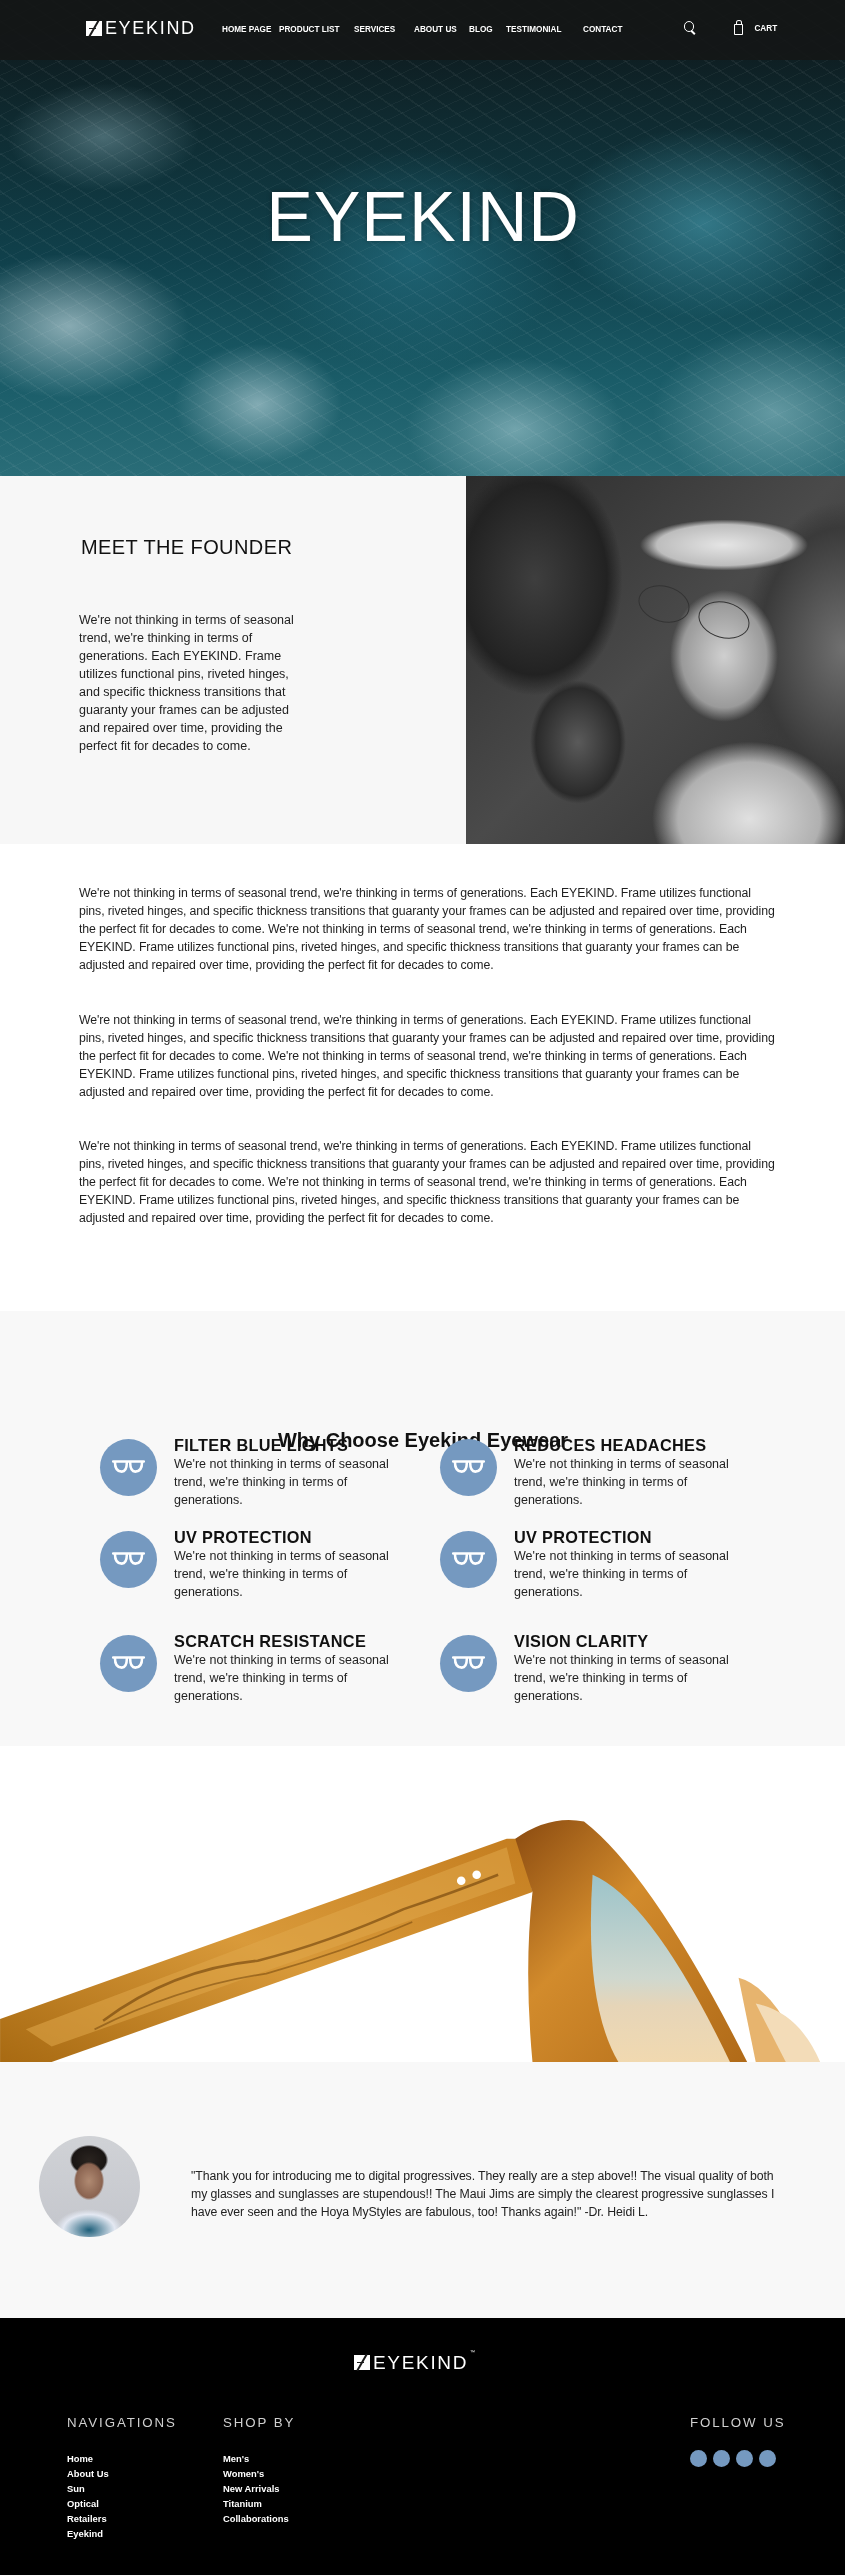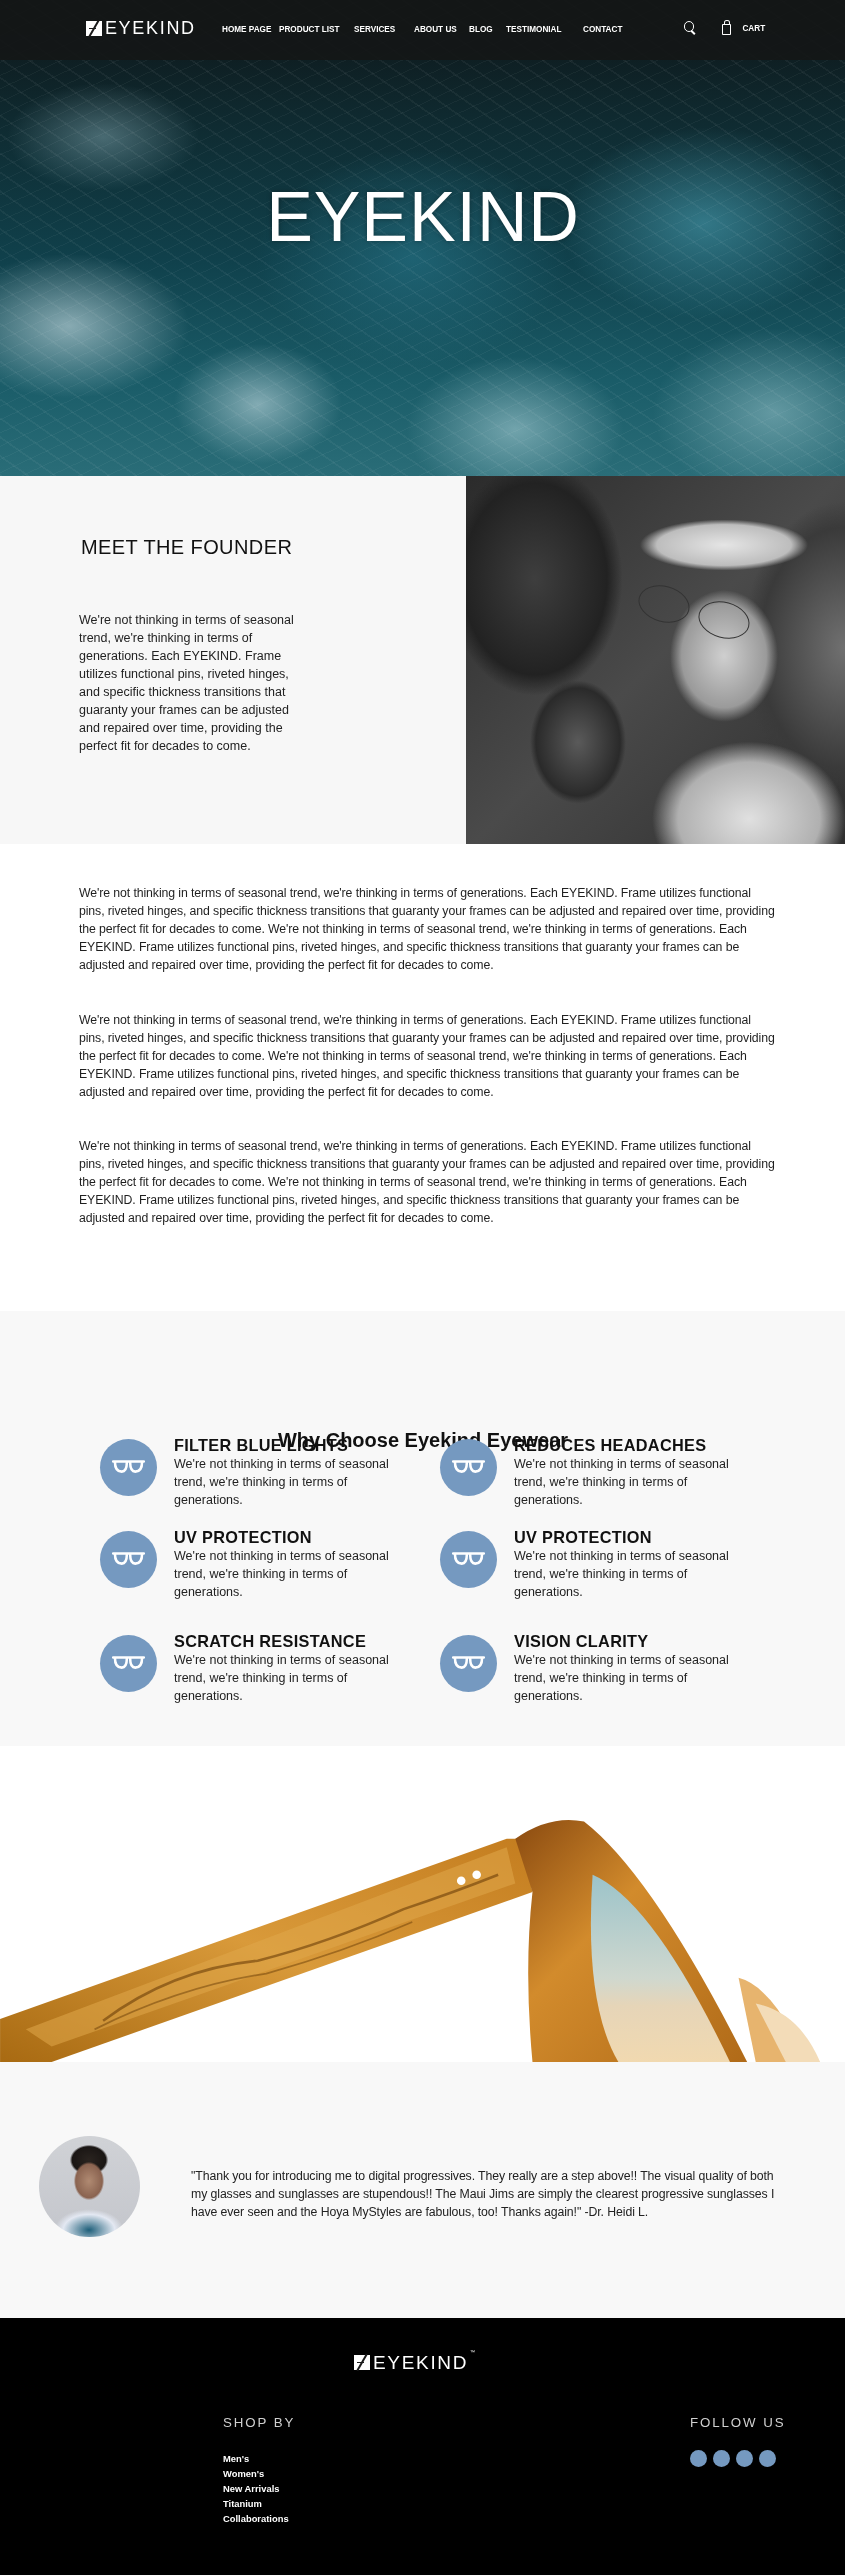--- a/index.html
+++ b/index.html
@@ -45,21 +45,21 @@
   .nav-links { position: absolute; top: 25px; left: 222px; display: flex; }
   .nav-link { color: #fff; font-size: 8.2px; font-weight: bold; text-decoration: none; white-space: nowrap; position: absolute; }
   .nav-right { position: absolute; top: 20.6px; left: 683px; display: flex; align-items: center; }
   .search-icon { width: 13.7px; height: 13.7px; position: relative; }
   .search-icon::before {
     content:""; position:absolute; left:0.9px; top:0.9px; width:8.6px; height:8.6px; border:1.7px solid #fff; border-radius:50%;
   }
   .search-icon::after {
     content:""; position:absolute; left:9.4px; top:9.4px; width:5.2px; height:1.7px; background:#fff; transform: rotate(45deg); transform-origin:0 0;
   }
-  .cart-btn { position: absolute; left: 39px; top: 0.9px; display: flex; align-items: center; text-align: right; }
+  .cart-btn { position: absolute; left: 51px; top: 0.9px; display: flex; align-items: center; text-align: right; }
   .bag-icon { width: 9.4px; height: 11px; border: 1.7px solid #fff; border-radius: 0.9px; position: relative; margin-top: 2.6px; }
   .bag-icon::before { content:""; position:absolute; left:0.9px; top:-5.2px; width:4.3px; height:4.3px; border:1.7px solid #fff; border-bottom:none; border-radius:2.6px 2.6px 0 0; }
   .cart-label { color:#fff; font-size: 8.2px; font-weight: bold; margin-left: 11px; }
 
   .hero-title {
     position: absolute; top: 179px; width: 846px; text-align: center; color: #fff;
     font-size: 70px; font-weight: 300; letter-spacing: 0.9px; line-height: 77px;
     text-shadow: 0 0 5.2px rgba(0,0,0,0.35);
   }
   .hero-sub {
@@ -287,20 +287,29 @@
   <p class="testi-text">"Thank you for introducing me to digital progressives.  They really are a step above!!  The visual quality of both my glasses and sunglasses are stupendous!!  The Maui Jims are simply the clearest progressive sunglasses I have ever seen and the Hoya MyStyles are fabulous, too!  Thanks again!" -Dr. Heidi L.</p>
 </section>
 
 <footer class="footer">
   <a class="footer-logo logo" style="left:354px; top:36px;">
     <span class="logo-mark"></span>
     <span class="logo-text">EYEKIND</span>
     <span class="tm">™</span>
   </a>
 
+  <div class="footer-col" style="left:67px">
+    <h3 class="footer-head">NAVIGATIONS</h3>
+    <a class="footer-link">Home</a>
+    <a class="footer-link">About Us</a>
+    <a class="footer-link">Sun</a>
+    <a class="footer-link">Optical</a>
+    <a class="footer-link">Retailers</a>
+    <a class="footer-link">Eyekind</a>
+  </div>
 
   <div class="footer-col" style="left:223px">
     <h3 class="footer-head">SHOP BY</h3>
     <a class="footer-link">Men's</a>
     <a class="footer-link">Women's</a>
     <a class="footer-link">New Arrivals</a>
     <a class="footer-link">Titanium</a>
     <a class="footer-link">Collaborations</a>
   </div>
 

